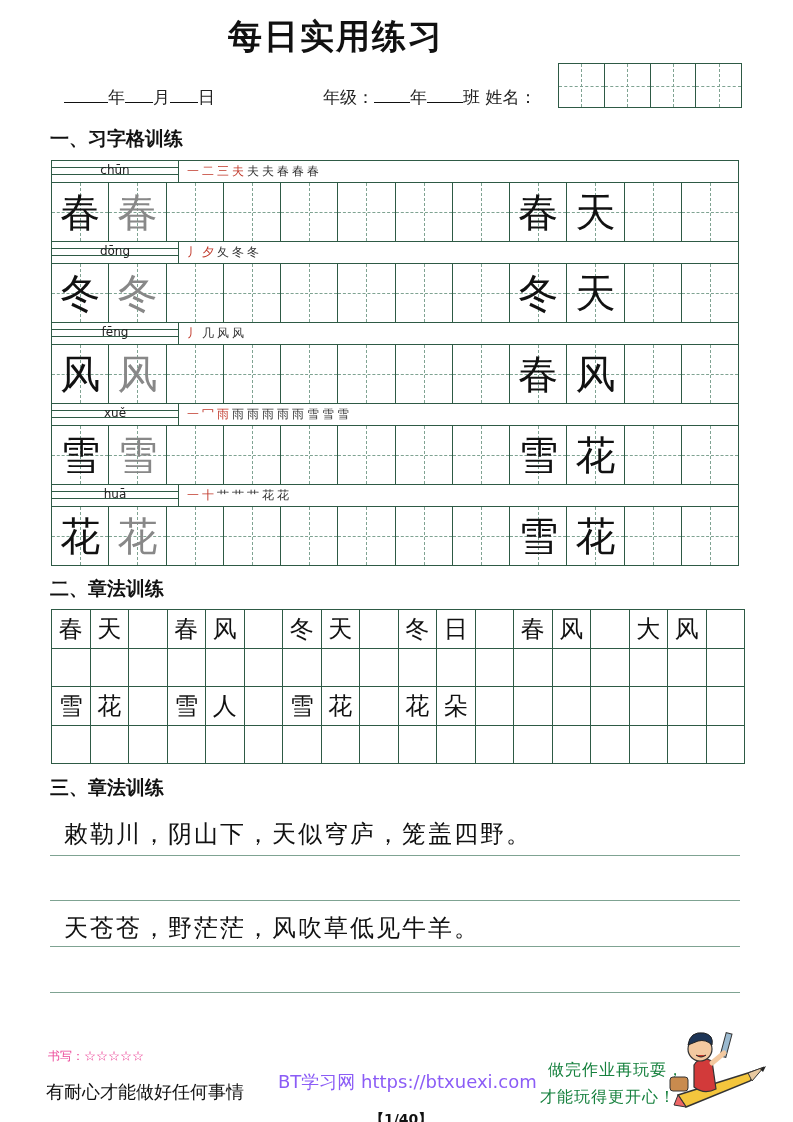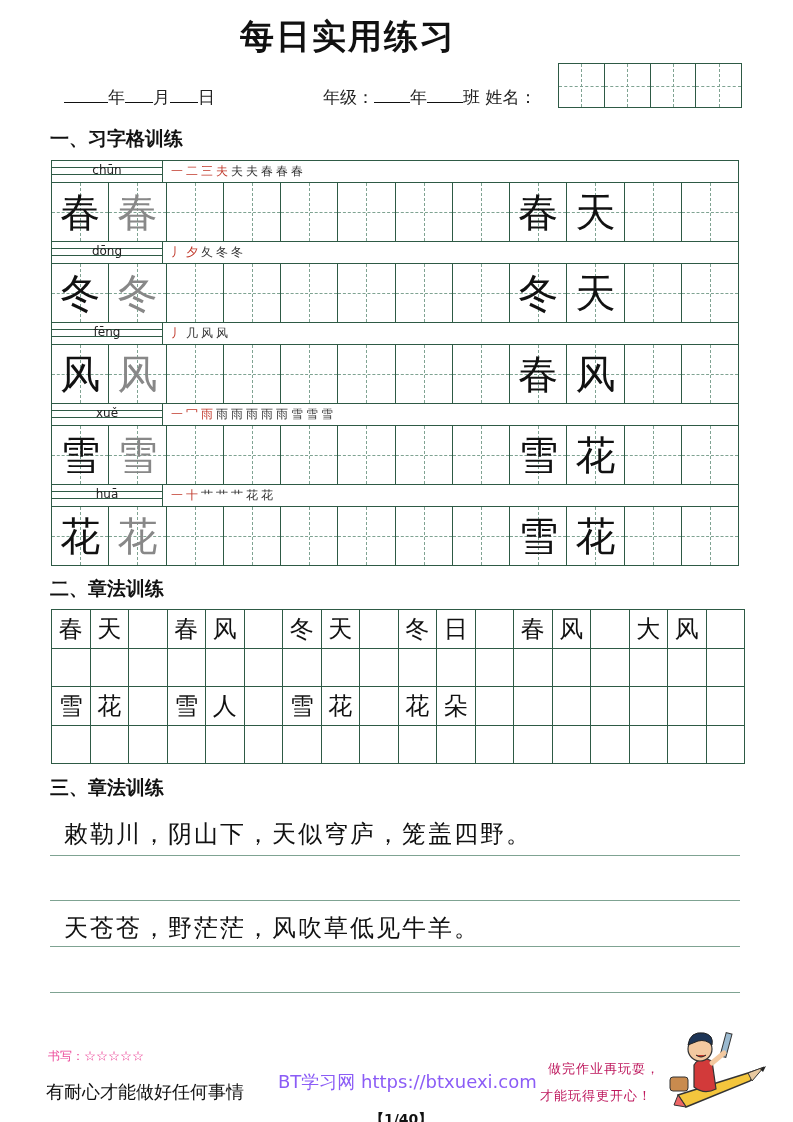--- a/index.html
+++ b/index.html
@@ -1,33 +1,33 @@
 <!DOCTYPE html>
 <html><head>
 <meta charset="utf-8">
 <style>
   html, body { margin:0; padding:0; background:#fff; }
   body { width:793px; height:1122px; position:relative; overflow:hidden;
          font-family:"DejaVu Sans", sans-serif; color:#111; }
   .abs { position:absolute; }
-  .title { left:0; width:672px; top:14px; text-align:center; font-size:34px; font-weight:bold; letter-spacing:2px;padding-left:12px; }
+  .title { left:0; width:672px; top:14px; text-align:center; font-size:34px; font-weight:bold; letter-spacing:2px; }
   .header-line { top:86px; font-size:17px; color:#222; font-family:"DejaVu Serif", serif; }
   .blank { display:inline-block; border-bottom:1.5px solid #111; height:14px; vertical-align:baseline; }
   .namebox { left:558px; top:63px; width:184px; height:45px; border:1.5px solid #2e5a45; box-sizing:border-box; display:flex; }
   .namecell { flex:1; border-right:1.5px solid #2e5a45; position:relative; }
   .namecell:last-child { border-right:none; }
   .dv { position:absolute; left:50%; top:0; bottom:0; border-left:1.5px dashed #7fa392; }
   .dh { position:absolute; top:50%; left:0; right:0; border-top:1.5px dashed #7fa392; }
   .section-title { font-size:19px; font-weight:bold; left:50px; }
 
   
   .s1 { left:51px; top:160px; width:688px; }
   .block { height:81px; position:relative; }
   .pyrow { height:22px; display:flex; border-top:1.5px solid #2e5a45; box-sizing:border-box; }
-  .pybox { width:112px; border-left:1.5px solid #2e5a45; border-right:1.5px solid #2e5a45; position:relative; box-sizing:border-box; }
+  .pybox { width:128px; border-left:1.5px solid #2e5a45; border-right:1.5px solid #2e5a45; position:relative; box-sizing:border-box; }
   .pyline { position:absolute; left:0; right:0; border-top:1.2px solid #2e5a45; }
   .pytext { position:absolute; left:0; right:0; top:2px; text-align:center; font-size:12px; line-height:14px; color:#222; }
   .strokes { flex:1; border-right:1.5px solid #2e5a45; font-family:"DejaVu Serif", serif; font-size:12px; padding-left:8px; letter-spacing:3px; line-height:21px; color:#333; }
   .strokes .r { color:#c0392b; }
   .cellrow { height:59px; display:flex; border-top:1.5px solid #2e5a45; border-left:1.5px solid #2e5a45; box-sizing:border-box; }
   .c { width:57.33px; height:100%; border-right:1.5px solid #2e5a45; box-sizing:border-box; position:relative;
        display:flex; align-items:center; justify-content:center; font-family:"DejaVu Serif", serif; font-size:40px; line-height:1; }
   .c .ch { position:relative; z-index:1; }
   .c.gray { color:#888; }
   .s1-bottom { height:0; border-top:1.5px solid #2e5a45; }
@@ -39,21 +39,21 @@
          display:flex; align-items:center; justify-content:center; font-family:"DejaVu Serif", serif; font-size:24px; }
 
   
   .line3 { left:50px; width:690px; border-top:1.5px solid #7fa392; }
   .poem { left:64px; font-family:"DejaVu Serif", serif; font-size:24px; letter-spacing:2px; }
 
   .footer-small { left:48px; top:1048px; font-size:12px; color:#ec4899; font-family:"DejaVu Serif", serif; }
   .motto { left:46px; top:1080px; font-size:18px; }
   .watermark { left:278px; top:1070px; font-size:18px; color:#8b5cf6; }
   .pagenum { left:370px; top:1087px; font-size:14px; font-weight:bold;margin-top:24px; }
-  .cheer { left:540px; font-size:13px; font-family:"DejaVu Serif", serif; color:#be185d; letter-spacing:1px; }
+  .cheer { left:540px; font-size:16px; font-family:"DejaVu Serif", serif; color:#15803d; letter-spacing:1px; }
 </style>
 </head>
 <body>
 
 <div class="abs title">每日实用练习</div>
 
 <div class="abs header-line" style="left:64px;">
   <span class="blank" style="width:44px"></span><span>年</span><span class="blank" style="width:28px"></span><span>月</span><span class="blank" style="width:28px"></span><span>日</span>
 </div>
 <div class="abs header-line" style="left:323px;">

